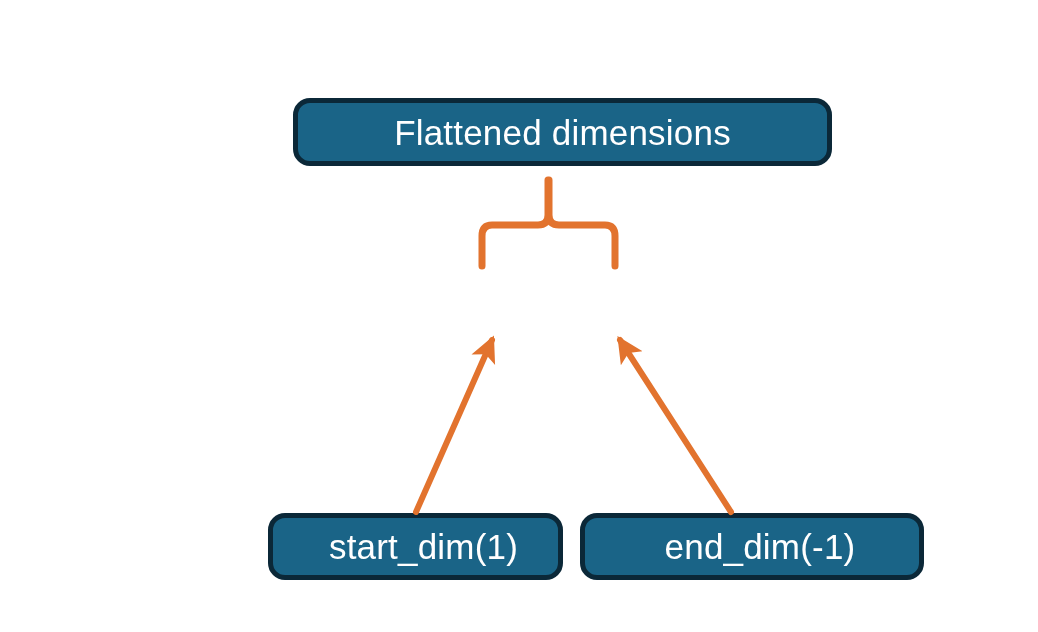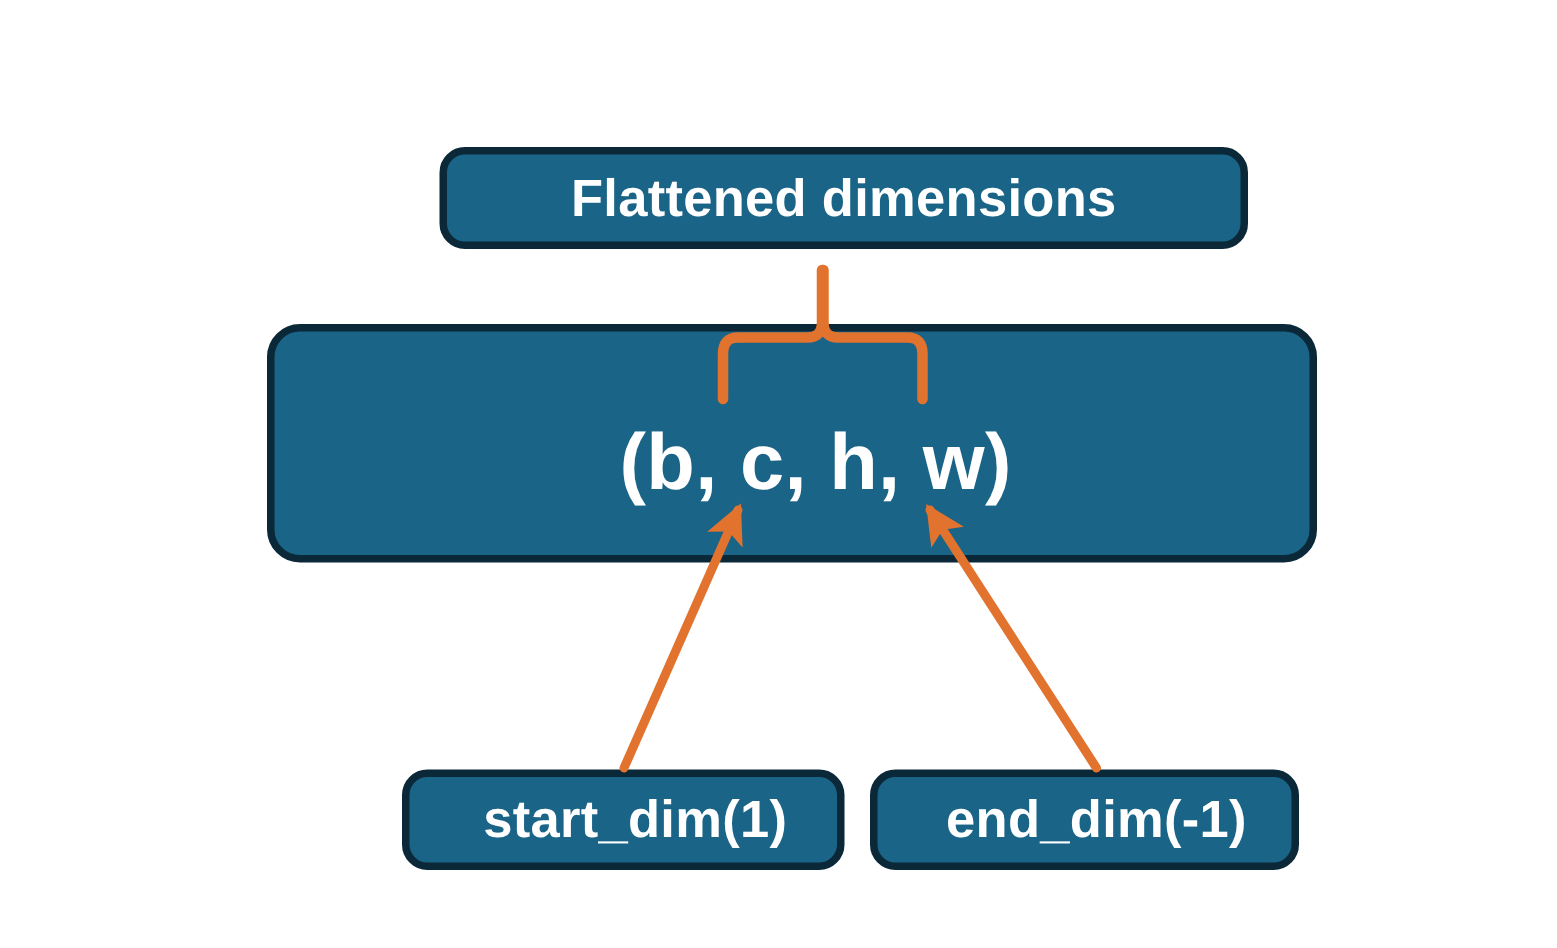--- a/index.html
+++ b/index.html
@@ -7,21 +7,20 @@
     padding: 0;
     background: #ffffff;
   }
   #canvas {
     position: relative;
     width: 1038px;
     height: 632px;
     background: #ffffff;
     overflow: hidden;
     font-family: "Liberation Sans", "DejaVu Sans", sans-serif;
-    font-weight: bold;
   }
   .node-box {
     position: absolute;
     box-sizing: border-box;
     background: #1a6487;
     border: 5px solid #0b2838;
     border-radius: 17px;
     display: flex;
     align-items: center;
     justify-content: center;
@@ -62,21 +61,21 @@
   
   #box-start-dim {
     left: 268px;
     top: 513px;
     width: 295px;
     height: 67px;
   }
   #box-end-dim {
     left: 580px;
     top: 513px;
-    width: 286px;
+    width: 344px;
     height: 67px;
   }
   #box-start-dim .node-label,
   #box-end-dim .node-label { font-size: 35px; margin-left: 16px; }
 
   
   #overlay {
     position: absolute;
     left: 0;
     top: 0;
@@ -88,23 +87,20 @@
 </style>
 </head>
 <body>
 
 <div id="canvas">
 
   <div class="node-box" id="box-flattened">
     <span class="node-label">Flattened dimensions</span>
   </div>
 
-  <div class="node-box" id="box-shape">
-    <span class="node-label">(b, c, h, w)</span>
-  </div>
 
   <div class="node-box" id="box-start-dim">
     <span class="node-label">start_dim(1)</span>
   </div>
 
   <div class="node-box" id="box-end-dim">
     <span class="node-label">end_dim(-1)</span>
   </div>
 
   <svg id="overlay" viewBox="0 0 1038 632">

